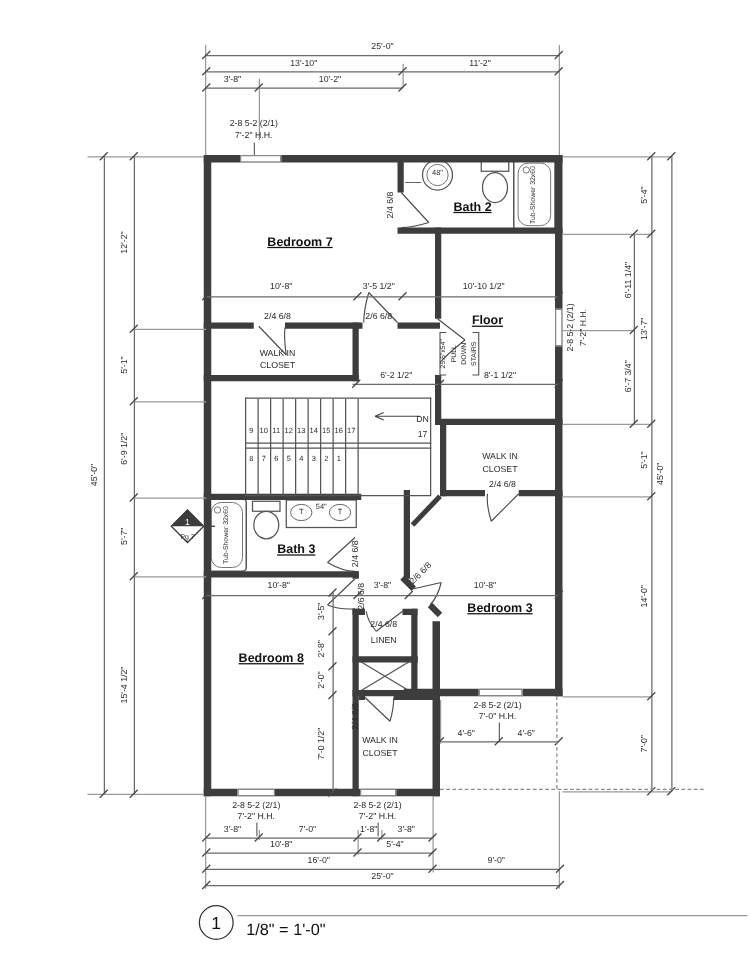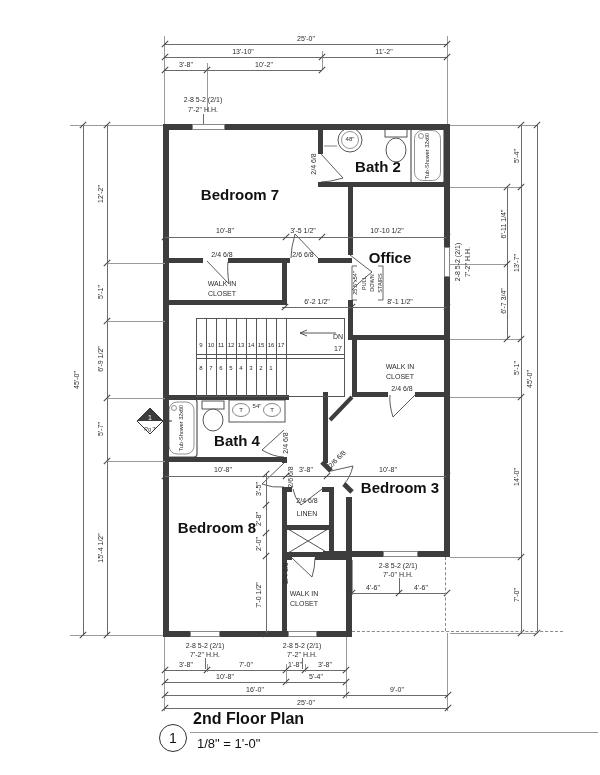--- a/index.html
+++ b/index.html
@@ -9,21 +9,21 @@
   .win{position:absolute;background:#fff;border:1px solid #888;box-sizing:border-box;}
   .dl{position:absolute;background:#6b6b6b;}
   .ext{position:absolute;background:#9a9a9a;}
   .tk{position:absolute;width:9px;height:1px;background:#444;transform:translate(-50%,-50%) rotate(-45deg);}
   .sl{position:absolute;background:#555;}
   .dsh-h{position:absolute;border-top:1.5px dashed #8a8a8a;}
   .dsh-v{position:absolute;border-left:1.5px dashed #8a8a8a;}
   .d,.dv,.dd,.rs,.fx{position:absolute;font-size:7px;color:#2b2b2b;white-space:nowrap;transform:translate(-50%,-50%);}
   .dv{transform:translate(-50%,-50%) rotate(-90deg);}
   .dd{transform:translate(-50%,-50%) rotate(-45deg);}
-  .rl{position:absolute;font-size:15px;font-weight:bold;color:#111;white-space:nowrap;transform:translate(-50%,-50%);}
+  .rl{position:absolute;font-size:10px;font-weight:bold;color:#111;white-space:nowrap;transform:translate(-50%,-50%);text-decoration:underline;}
   .fx{font-size:6px;}
   .tubl{position:absolute;font-size:5.5px;color:#2b2b2b;white-space:nowrap;transform:translate(-50%,-50%) rotate(-90deg);}
   .pd{position:absolute;font-size:5.5px;color:#2b2b2b;white-space:nowrap;transform:translate(-50%,-50%) rotate(-90deg);}
   .wm{position:absolute;left:2px;top:722px;font-size:27px;letter-spacing:2px;color:#b2b2b2;}
   .tcirc{position:absolute;left:159px;top:724px;width:28px;height:28px;border:1.5px solid #333;border-radius:50%;
          display:flex;align-items:center;justify-content:center;font-size:14px;color:#111;box-sizing:border-box;}
   .ttitle{position:absolute;left:193px;top:710px;font-size:16px;font-weight:bold;color:#111;}
   .tline{position:absolute;left:190px;top:732px;width:408px;height:1px;background:#999;}
   .tscale{position:absolute;left:197px;top:736px;font-size:13px;color:#111;}
   svg text{font-family:"Liberation Sans",sans-serif;}
@@ -81,21 +81,20 @@
     <polygon points="150,408 163,421 150,434 137,421" fill="#fff" stroke="#333" stroke-width="1"></polygon>
     <path d="M137,421 L150,408 L163,421 Z" fill="#3c3c3c"></path>
     <line x1="163" y1="421" x2="172" y2="421" stroke="#333" stroke-width="1"></line>
     <text x="150" y="420" font-size="7" fill="#fff" text-anchor="middle">1</text>
     <text x="150" y="431" font-size="5.5" fill="#333" text-anchor="middle">Pg 7</text>
   </svg>
 
   <div class="tcirc">
       <span>1</span>
     </div>
-  <div class="ttitle">2nd Floor Plan</div>
   <div class="tline"></div>
   <div class="tscale">1/8" = 1'-0"</div>
 <div class="w" style="left: 163px; top: 124px; width: 287px; height: 6px;"></div>
     <div class="w" style="left: 163px; top: 124px; width: 6px; height: 513px;"></div>
     <div class="w" style="left: 444px; top: 124px; width: 6px; height: 433px;"></div>
     <div class="w" style="left: 323px; top: 551px; width: 127px; height: 6px;"></div>
     <div class="w" style="left: 346px; top: 497px; width: 6px; height: 60px;"></div>
     <div class="w" style="left: 346px; top: 557px; width: 6px; height: 80px;"></div>
     <div class="w" style="left: 163px; top: 631px; width: 189px; height: 6px;"></div>
     <div class="w" style="left: 318px; top: 124px; width: 5px; height: 30px;"></div>
@@ -299,22 +298,22 @@
     <span class="dv" style="left: 258px; top: 489px;">3'-5"</span>
     <span class="dv" style="left: 258px; top: 519px;">2'-8"</span>
     <span class="dv" style="left: 258px; top: 544px;">2'-0"</span>
     <span class="dv" style="left: 258px; top: 595px;">7'-0 1/2"</span>
     <span class="d" style="left: 373px; top: 587px;">4'-6"</span>
     <span class="d" style="left: 421px; top: 587px;">4'-6"</span>
     <span class="d" style="left: 398px; top: 565px;">2-8 5-2 (2/1)</span>
     <span class="d" style="left: 398px; top: 574px;">7'-0" H.H.</span>
     <span class="rl" style="left: 240px; top: 194px;">Bedroom 7</span>
     <span class="rl" style="left: 378px; top: 166px;">Bath 2</span>
-    <span class="rl" style="left: 390px; top: 257px;">Office</span>
-    <span class="rl" style="left: 237px; top: 440px;">Bath 4</span>
+    <span class="rl" style="left: 390px; top: 257px;">Floor</span>
+    <span class="rl" style="left: 237px; top: 440px;">Bath 3</span>
     <span class="rl" style="left: 217px; top: 527px;">Bedroom 8</span>
     <span class="rl" style="left: 400px; top: 487px;">Bedroom 3</span>
     <span class="rs" style="left: 222px; top: 283px;">WALK IN</span>
     <span class="rs" style="left: 222px; top: 293px;">CLOSET</span>
     <span class="rs" style="left: 400px; top: 366px;">WALK IN</span>
     <span class="rs" style="left: 400px; top: 376px;">CLOSET</span>
     <span class="rs" style="left: 304px; top: 593px;">WALK IN</span>
     <span class="rs" style="left: 304px; top: 603px;">CLOSET</span>
     <span class="d" style="left: 307px; top: 500px;">2/4 6/8</span>
     <span class="rs" style="left: 307px; top: 513px;">LINEN</span>

